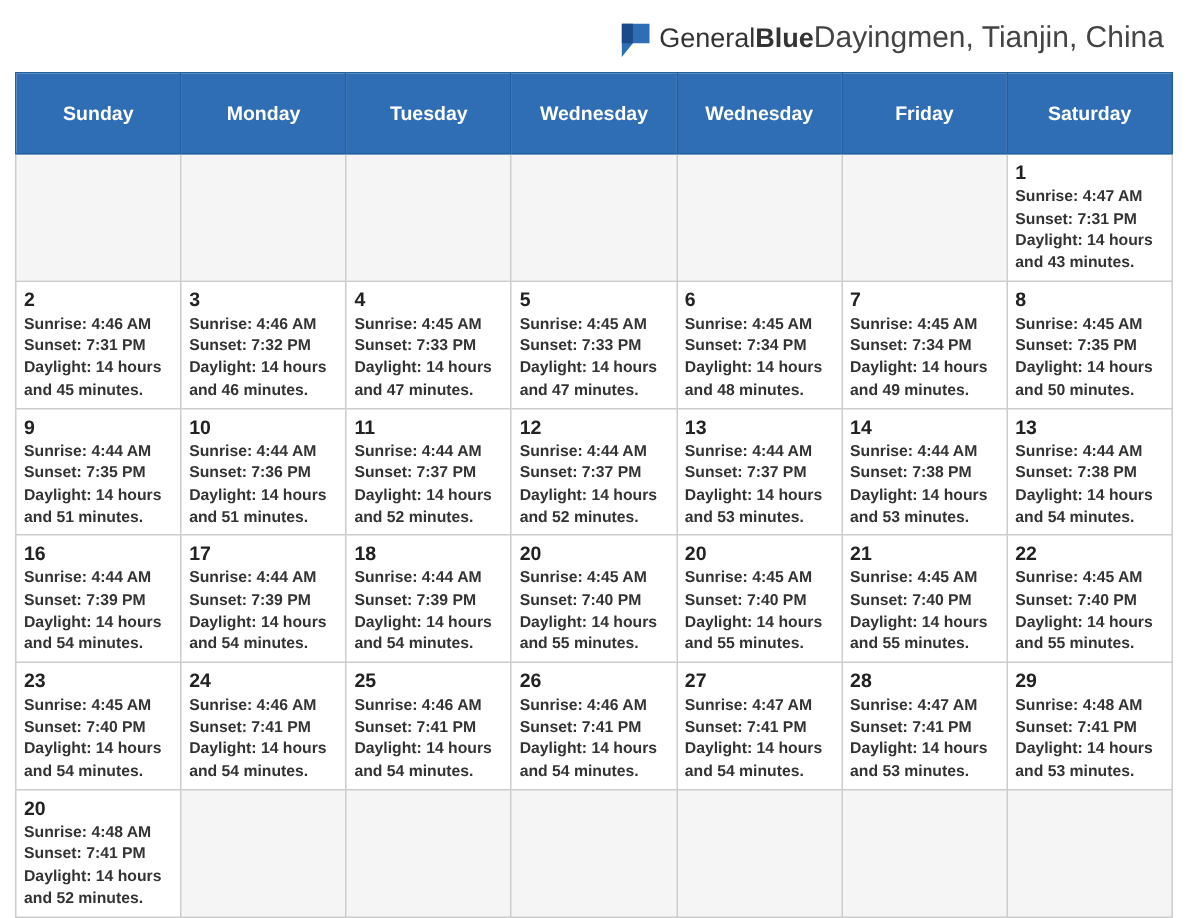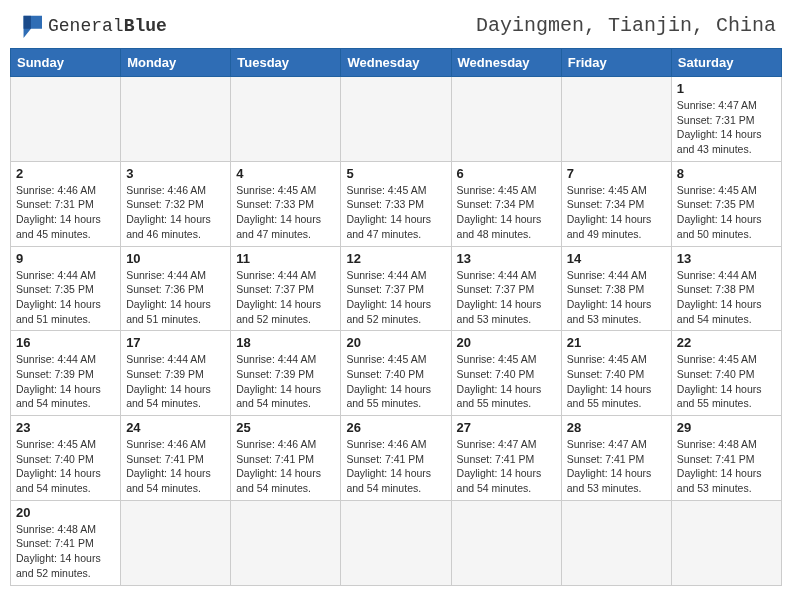--- a/index.html
+++ b/index.html
@@ -5,25 +5,24 @@
     * { box-sizing: border-box; margin: 0; padding: 0; }
     body {
       font-family: Arial, Helvetica, sans-serif;
       background: #fff;
       width: 792px;
       min-height: 612px;
       padding: 10px;
     }
     .header-section {
       display: flex;
-      justify-content: space-between;
+      justify-content: flex-end;
       align-items: flex-start;
       margin-bottom: 6px;
       padding: 4px 6px;
-      font-family: Liberation Mono, monospace;
     }
     .logo {
       display: flex;
       align-items: center;
       gap: 4px;
     }
     .logo-text {
       font-size: 18px;
       font-weight: normal;
       color: #333;
@@ -49,22 +48,22 @@
       color: #444;
     }
     .calendar {
       width: 100%;
       border-collapse: collapse;
       border: 1px solid #ccc;
     }
     .calendar th {
       background-color: #2f6db5;
       color: #fff;
-      text-align: left;
-      padding: 6px 6px;
+      text-align: center;
+      padding: 19px 6px;
       font-size: 13px;
       border: 1px solid #2060a0;
     }
     .calendar td {
       border: 1px solid #ccc;
       vertical-align: top;
       padding: 4px 5px;
       width: calc(100% / 7);
       min-height: 70px;
       background: #fff;
@@ -79,20 +78,21 @@
       font-size: 13px;
       font-weight: bold;
       color: #222;
       display: block;
       margin-bottom: 2px;
     }
     .day-info {
       font-size: 10.5px;
       color: #333;
       line-height: 1.4;
+      font-weight: bold;
     }
     .week-row td {
       height: 75px;
     }
   </style>
 </head>
 <body>
 
 <div class="header-section">
   <div class="logo">

